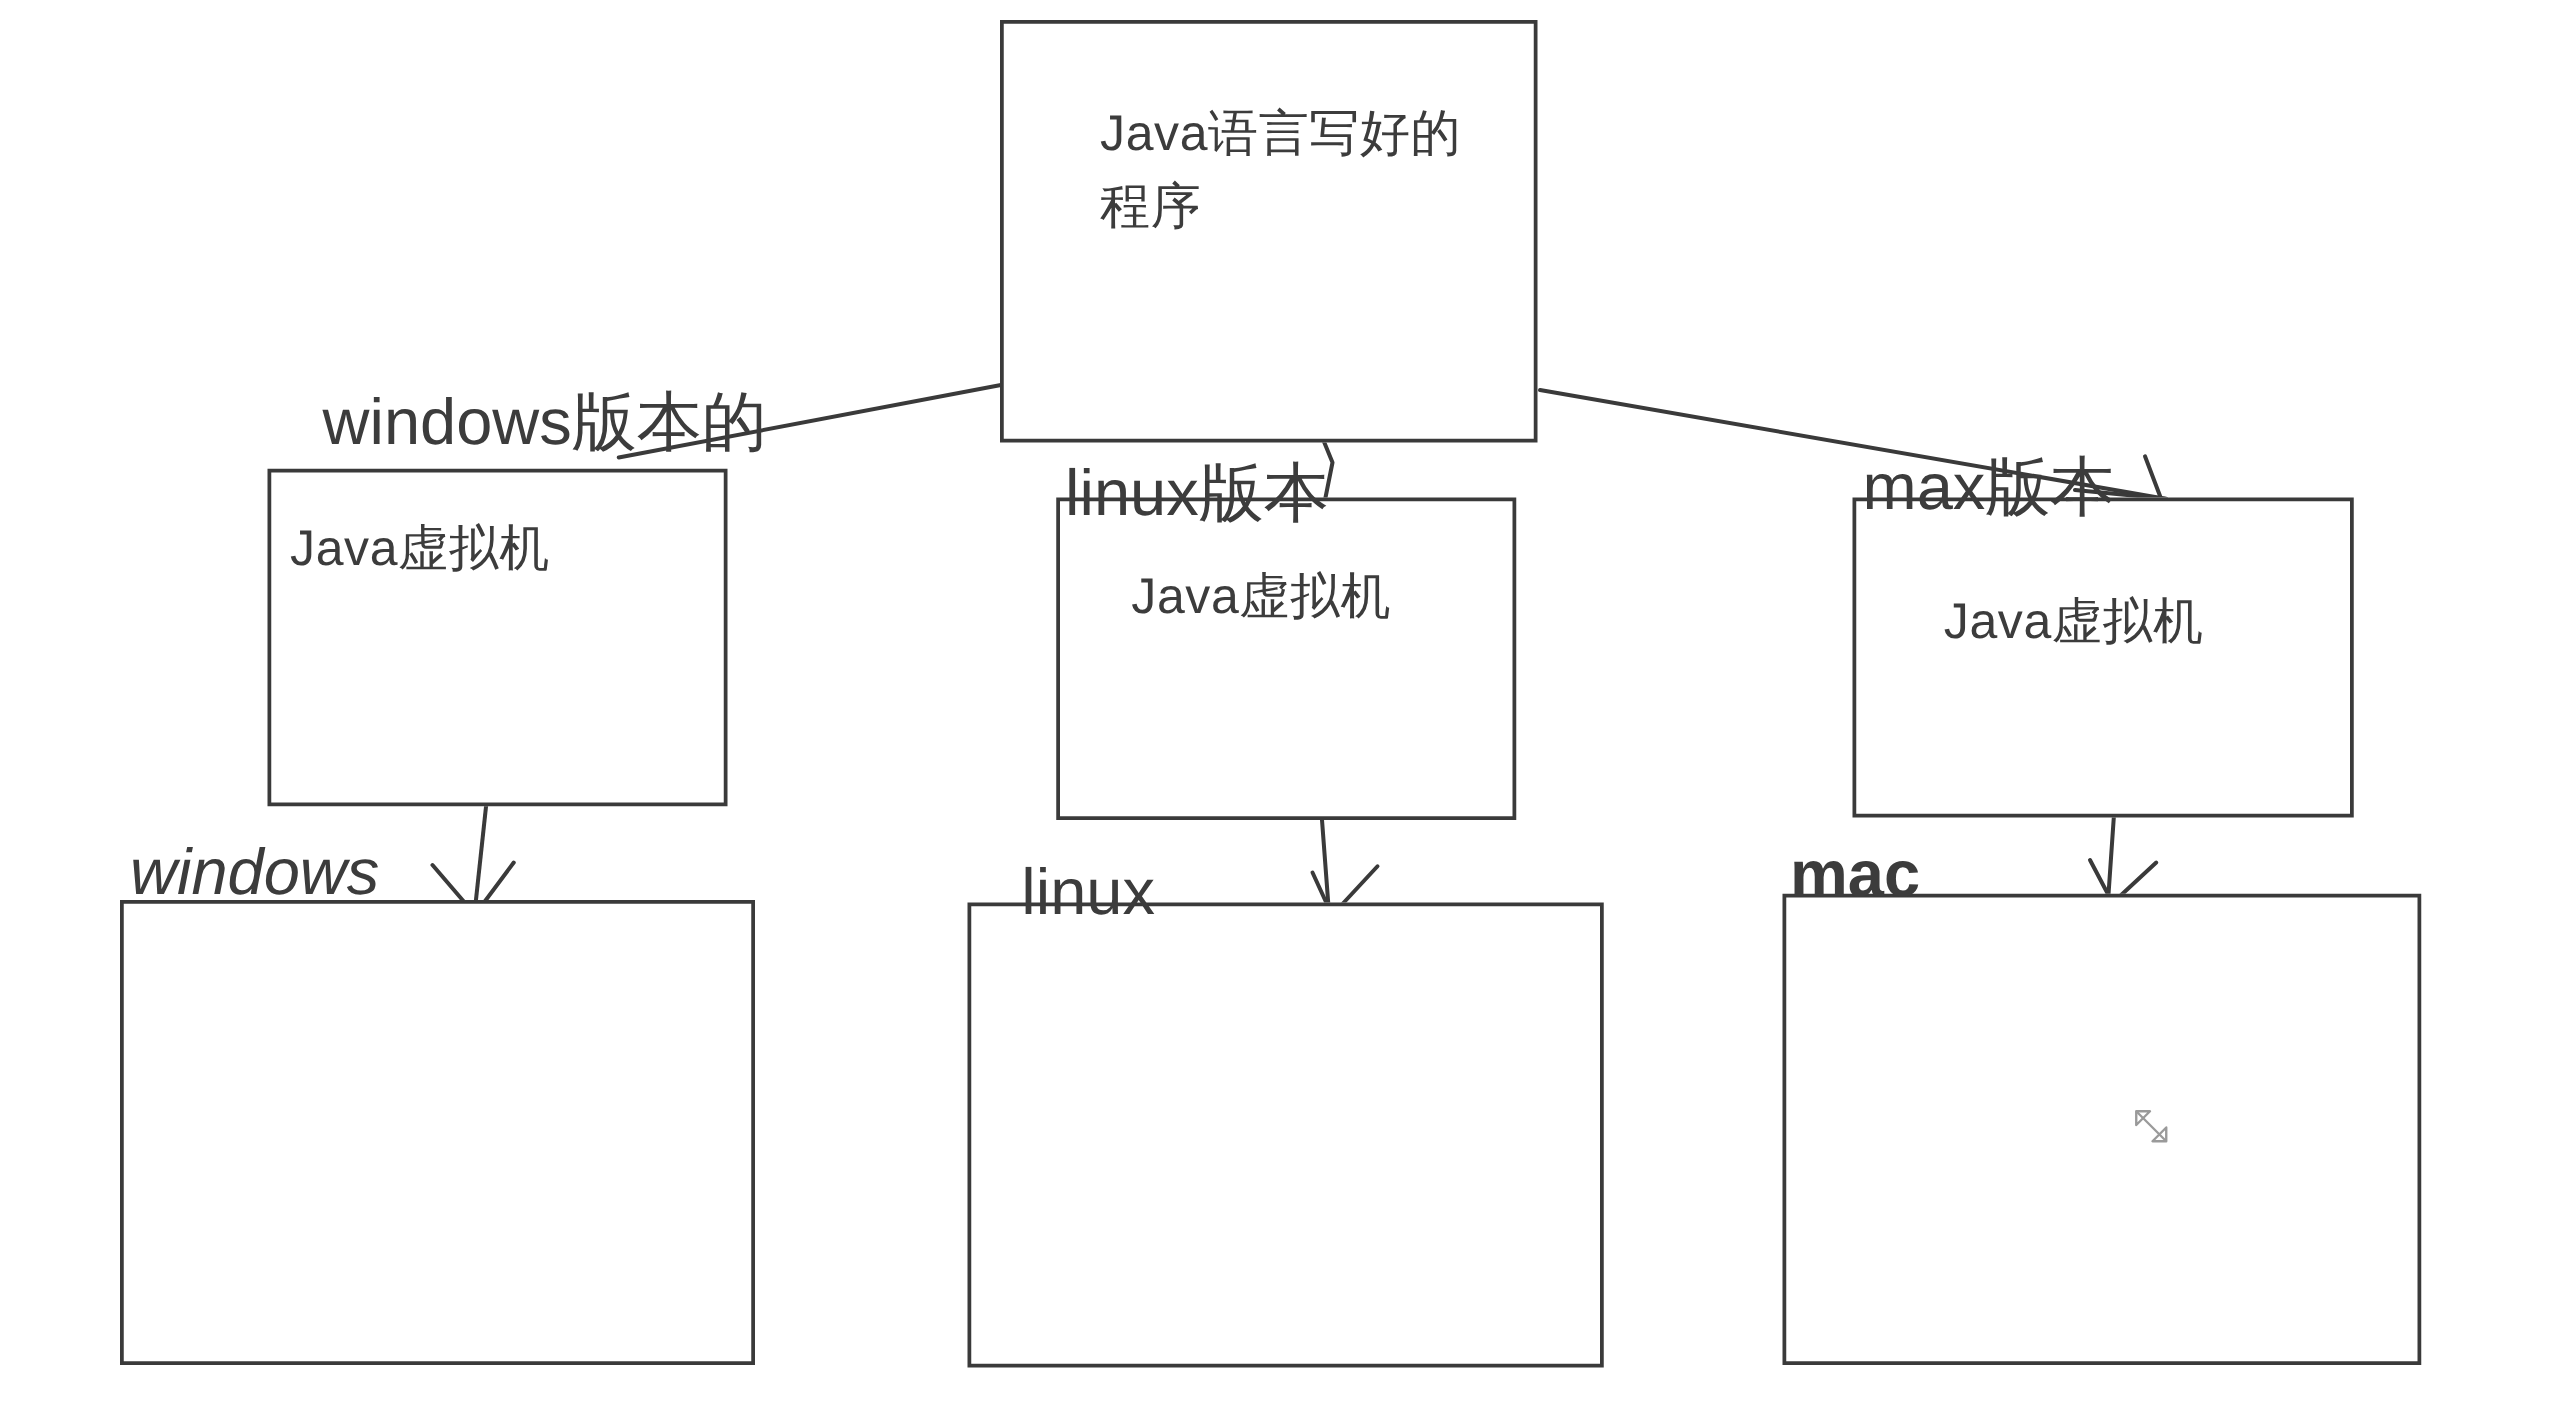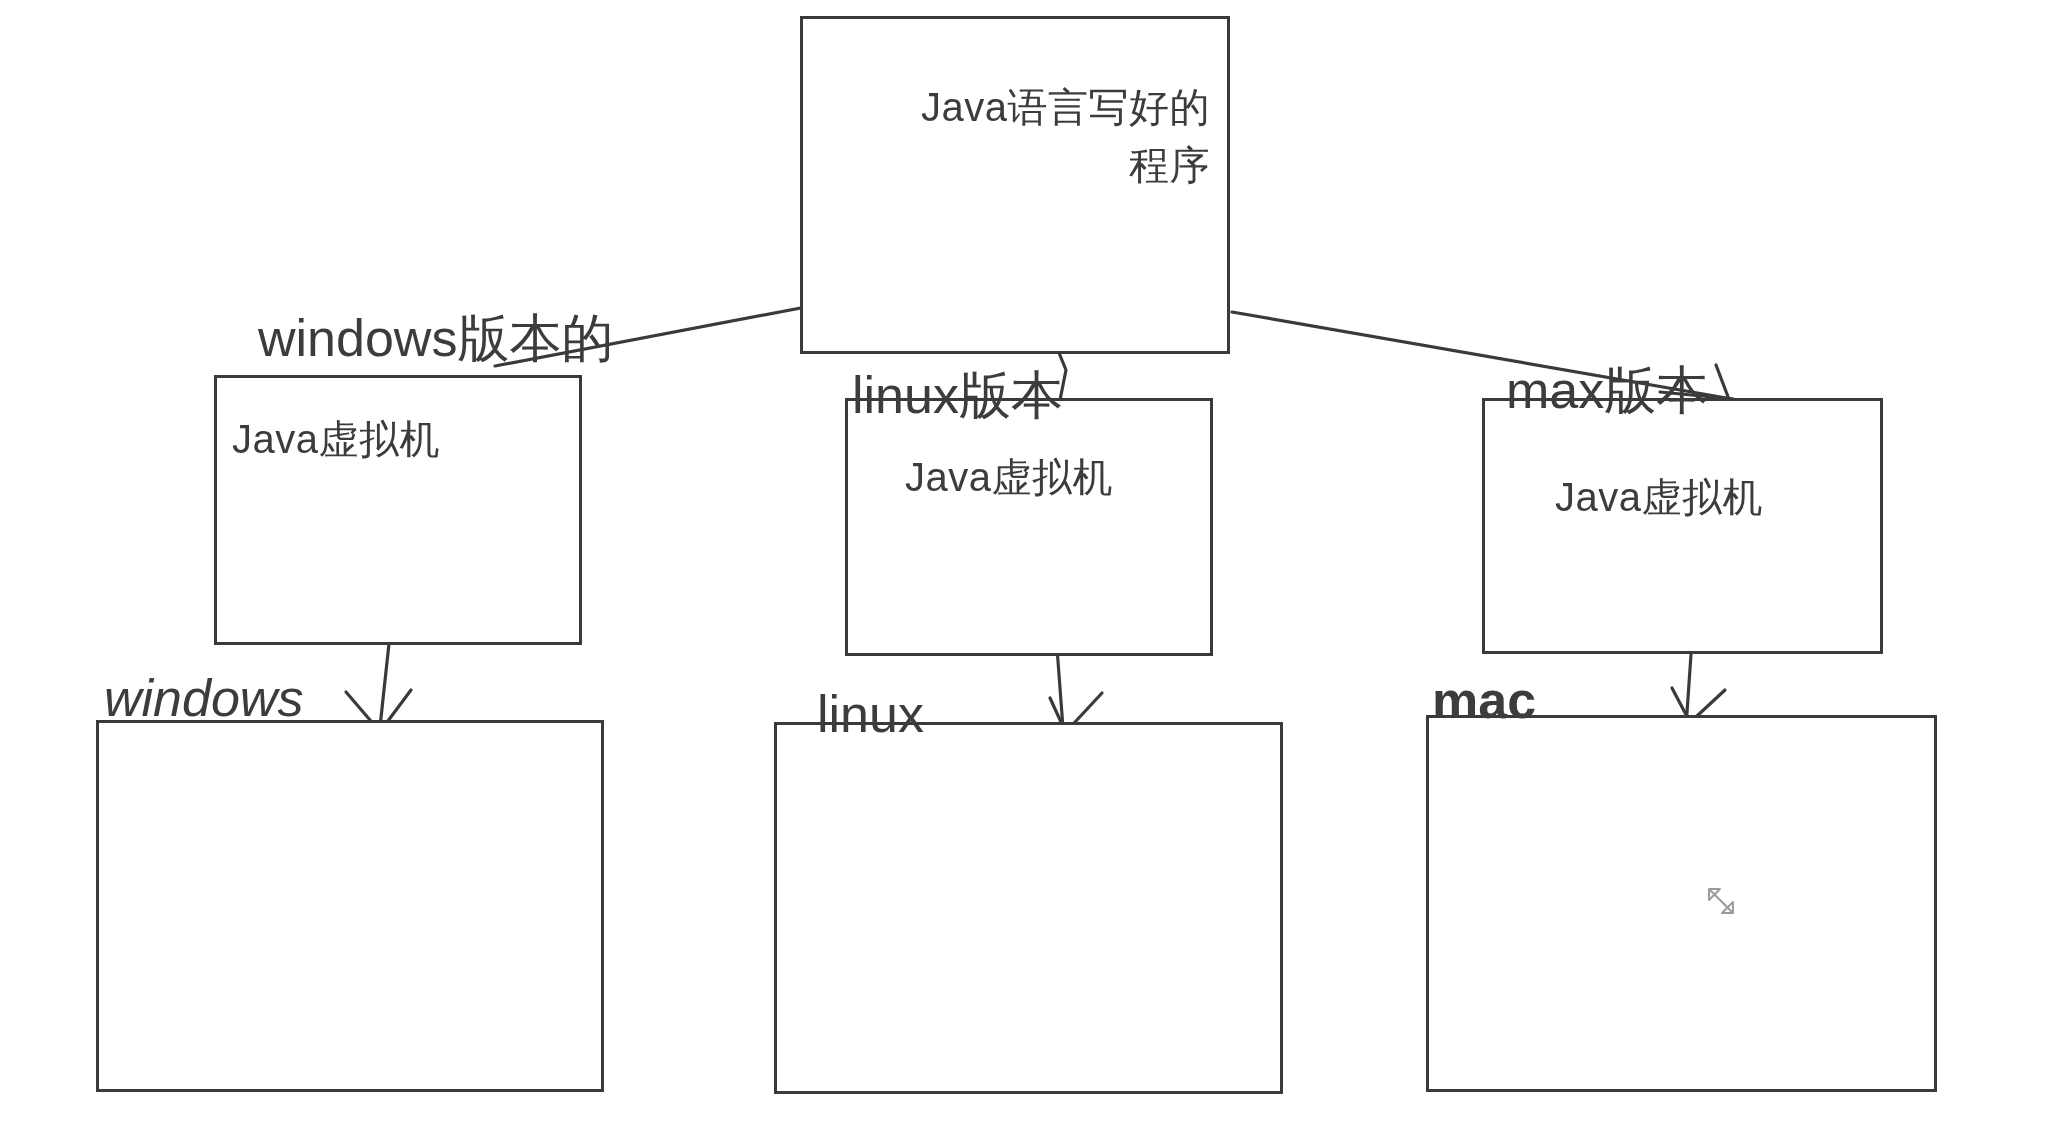--- a/index.html
+++ b/index.html
@@ -10,21 +10,20 @@
   }
   body {
     font-family: "Liberation Sans", "DejaVu Sans", sans-serif;
   }
   #canvas {
     position: relative;
     width: 2056px;
     height: 1126px;
     background: #ffffff;
     overflow: hidden;
-    text-align: right;
   }
   #edges {
     position: absolute;
     left: 0;
     top: 0;
     width: 2056px;
     height: 1126px;
     pointer-events: none;
   }
   .node {
@@ -115,21 +114,20 @@
     left: 258px;
     top: 310px;
   }
   #label-edge-linux-ver {
     left: 852px;
     top: 367px;
   }
   #label-edge-mac-ver {
     left: 1490px;
     top: 362px;
-    margin-left: 16px;
   }
   #label-os-windows {
     left: 104px;
     top: 670px;
     font-style: italic;
   }
   #label-os-linux {
     left: 817px;
     top: 686px;
   }

